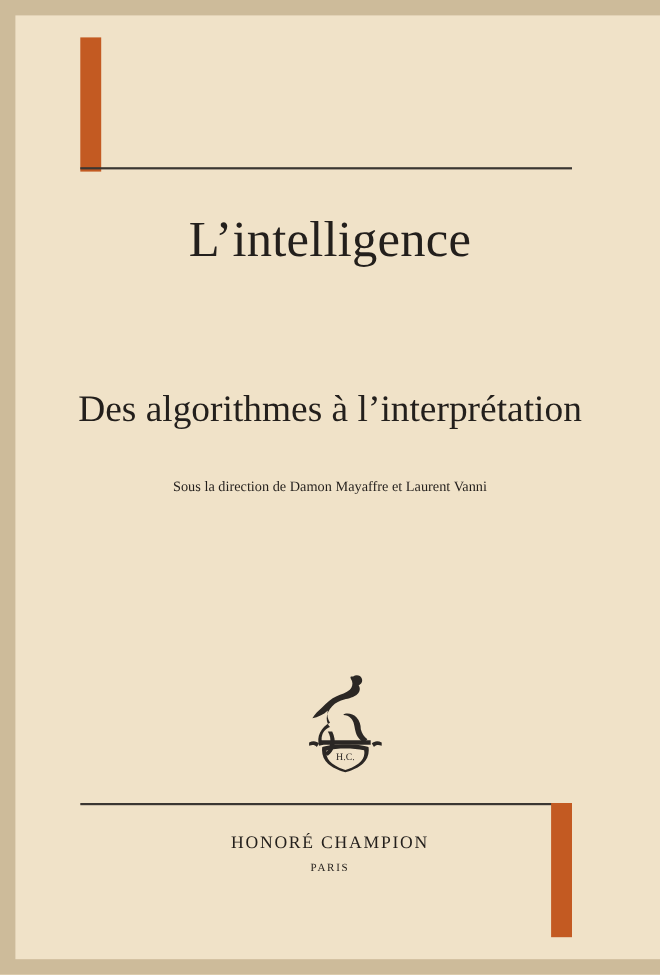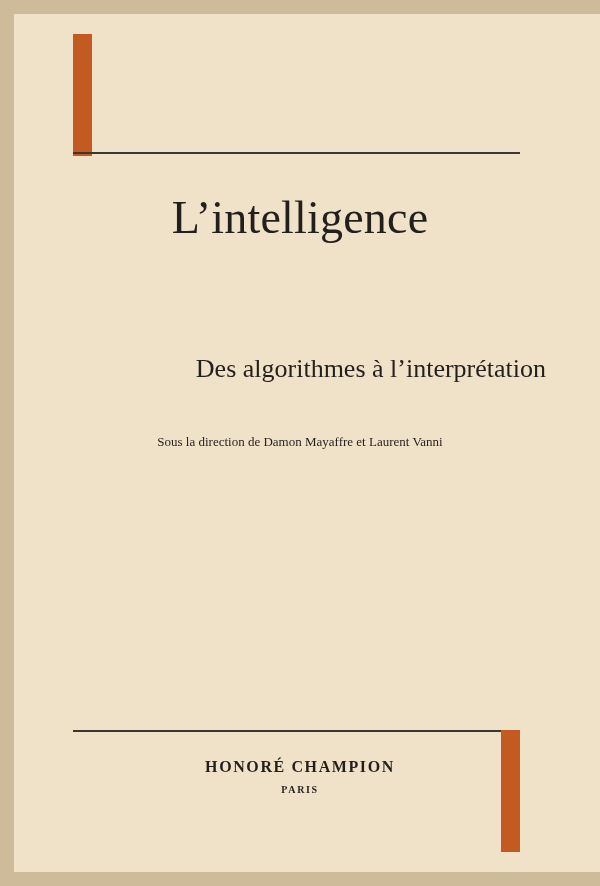--- a/index.html
+++ b/index.html
@@ -70,22 +70,22 @@
     font-size: 46px;
     line-height: 58px;
     color: #231f1c;
     letter-spacing: 0.2px;
   }
   .subtitle {
     position: absolute;
     left: 40px;
     top: 340px;
     width: 492px;
-    text-align: right;
-    font-size: 26px;
+    text-align: center;
+    font-size: 34px;
     color: #231f1c;
   }
   .editors {
     position: absolute;
     left: 40px;
     top: 420px;
     width: 492px;
     text-align: center;
     font-size: 13px;
     color: #231f1c;
@@ -102,50 +102,64 @@
 
   .publisher {
     position: absolute;
     left: 40px;
     top: 744px;
     width: 492px;
     text-align: center;
     font-size: 16px;
     letter-spacing: 1.6px;
     color: #231f1c;
-    font-weight: bold;
   }
   .city {
     position: absolute;
     left: 40px;
     top: 770px;
     width: 492px;
     text-align: center;
     font-size: 10px;
     letter-spacing: 1.6px;
     color: #231f1c;
-    font-weight: bold;
   }
 </style>
 </head>
 <body>
 
 <div class="cover">
 
   <div class="bar-top-vert"></div>
   <div class="rule-top"></div>
 
   <div class="title-block">
     <div class="title-line">L’intelligence</div>
   </div>
 
   <div class="subtitle">Des algorithmes à l’interprétation</div>
 
   <div class="editors">Sous la direction de Damon Mayaffre et Laurent Vanni</div>
 
+  <div class="logo">
+    <svg width="90" height="95" viewBox="0 0 90 95" xmlns="http://www.w3.org/2000/svg">
+      <g fill="#2b2724">
+
+        <path d="M52 6 c3 -2 7 -1 8 2 c1 3 -1 5 -3 6 c2 3 1 6 -1 8 c-3 3 -8 4 -12 5 c-4 1 -8 3 -11 6 c-3 3 -5 7 -5 11 c0 3 1 6 3 8 c-3 1 -6 4 -7 7 c-1 3 -1 6 1 9 l-4 1 c-1 -4 -1 -8 1 -12 c2 -4 5 -7 9 -9 c-2 -3 -3 -7 -2 -11 c-4 4 -9 6 -14 7 c2 -4 6 -7 9 -10 c4 -4 8 -8 13 -10 c4 -2 9 -3 12 -6 c2 -2 3 -5 2 -8 c-1 -2 -2 -3 -1 -4 z"></path>
+        <path d="M44 40 c4 -1 8 0 11 3 c3 3 4 7 4 11 c1 4 3 7 6 9 l-3 3 c-4 -2 -7 -6 -8 -11 c-1 -4 -1 -8 -4 -11 c-2 -2 -4 -3 -7 -3 z"></path>
+        <path d="M33 56 c2 4 3 9 2 13 c-1 4 -3 7 -6 9 l-3 -2 c3 -2 5 -5 5 -9 c1 -4 0 -8 -2 -11 z"></path>
+
+        <path d="M22 64 h46 v4 h-46 z"></path>
+        <path d="M24 70 c8 -3 34 -3 42 0 c1 6 -1 12 -6 16 c-5 4 -11 6 -15 7 c-4 -1 -10 -3 -15 -7 c-5 -4 -7 -10 -6 -16 z M28 73 c-1 5 1 9 5 12 c4 3 9 5 12 6 c3 -1 8 -3 12 -6 c4 -3 6 -7 5 -12 c-10 -2 -24 -2 -34 0 z"></path>
+        <path d="M12 66 c4 -2 7 -1 9 1 l-2 3 c-2 -2 -4 -2 -7 -1 z"></path>
+        <path d="M78 66 c-4 -2 -7 -1 -9 1 l2 3 c2 -2 4 -2 7 -1 z"></path>
+        <text x="45" y="82" font-size="9" font-family="Liberation Serif, serif" text-anchor="middle" fill="#2b2724">H.C.</text>
+      </g>
+    </svg>
+  </div>
 
   <div class="rule-bottom"></div>
   <div class="bar-bottom-vert"></div>
 
   <div class="publisher">HONORÉ CHAMPION</div>
   <div class="city">PARIS</div>
 
 </div>
 
 </body></html>

